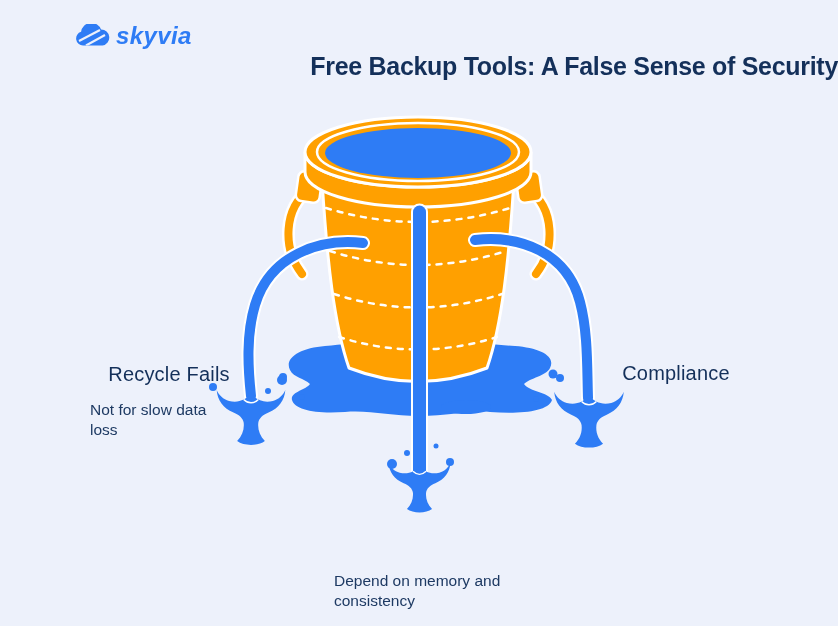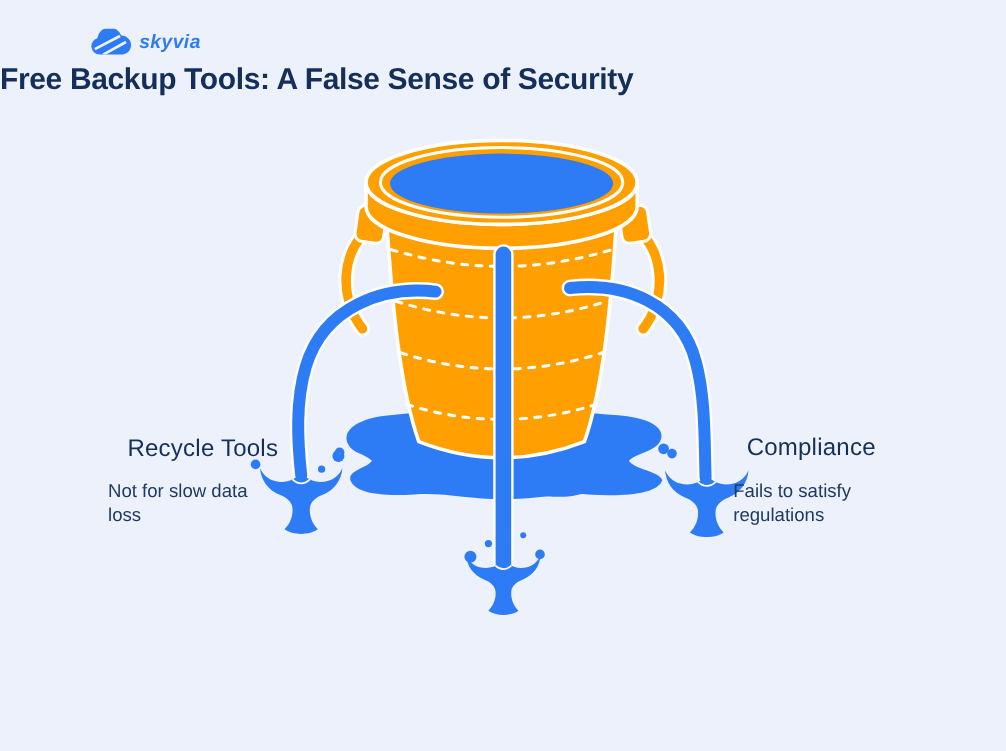--- a/index.html
+++ b/index.html
@@ -4,25 +4,25 @@
 <style>
   html,body{margin:0;padding:0;}
   body{
     width:838px;height:626px;position:relative;overflow:hidden;
     background:var(--background,#edf1fb);
     font-family:"Liberation Sans", sans-serif;
   }
   .stage{position:absolute;inset:0;width:838px;height:626px;}
   .logo{position:absolute;left:75px;top:24px;display:flex;align-items:center;gap:6px;}
   .logo-text{
-    font-size:16px;font-weight:600;font-style:italic;letter-spacing:.4px;
+    font-size:24px;font-weight:600;font-style:italic;letter-spacing:.4px;
     color:var(--logo_blue,#2e7cf5);line-height:24px;
   }
   .title{
-    position:absolute;left:0;right:0;top:52px;text-align:left;
+    position:absolute;left:0;right:0;top:52px;text-align:right;
     font-size:25px;font-weight:700;letter-spacing:-.3px;
     color:var(--navy,#14305a);
   }
   .illustration{position:absolute;left:0;top:0;width:838px;height:626px;}
   .callout-label{
     position:absolute;text-align:center;font-size:20px;
     color:var(--navy,#14305a);letter-spacing:.2px;
   }
   .callout-desc{
     position:absolute;text-align:left;font-size:15.5px;line-height:1.3;
@@ -144,20 +144,20 @@
           </clipPath>
         <path d="M4 17 L25 6" stroke="#edf1fb" stroke-width="2.2"></path>
         <path d="M11 21.5 L30 11" stroke="#edf1fb" stroke-width="2.2"></path>
       </g>
     </svg>
     <span class="logo-text">skyvia</span>
   </div>
 
   <div class="title">Free Backup Tools: A False Sense of Security</div>
 
-  <div class="callout-label lbl-recycle">Recycle Tools</div>
+  <div class="callout-label lbl-recycle">Recycle Fails</div>
   <div class="callout-desc desc-recycle">Not for slow data loss</div>
 
   <div class="callout-label lbl-compliance">Compliance</div>
-  <div class="callout-desc desc-compliance">Fails to satisfy regulations</div>
 
+  <div class="callout-desc desc-export">Depend on memory and consistency</div>
 
 </div>
 
 </body></html>

